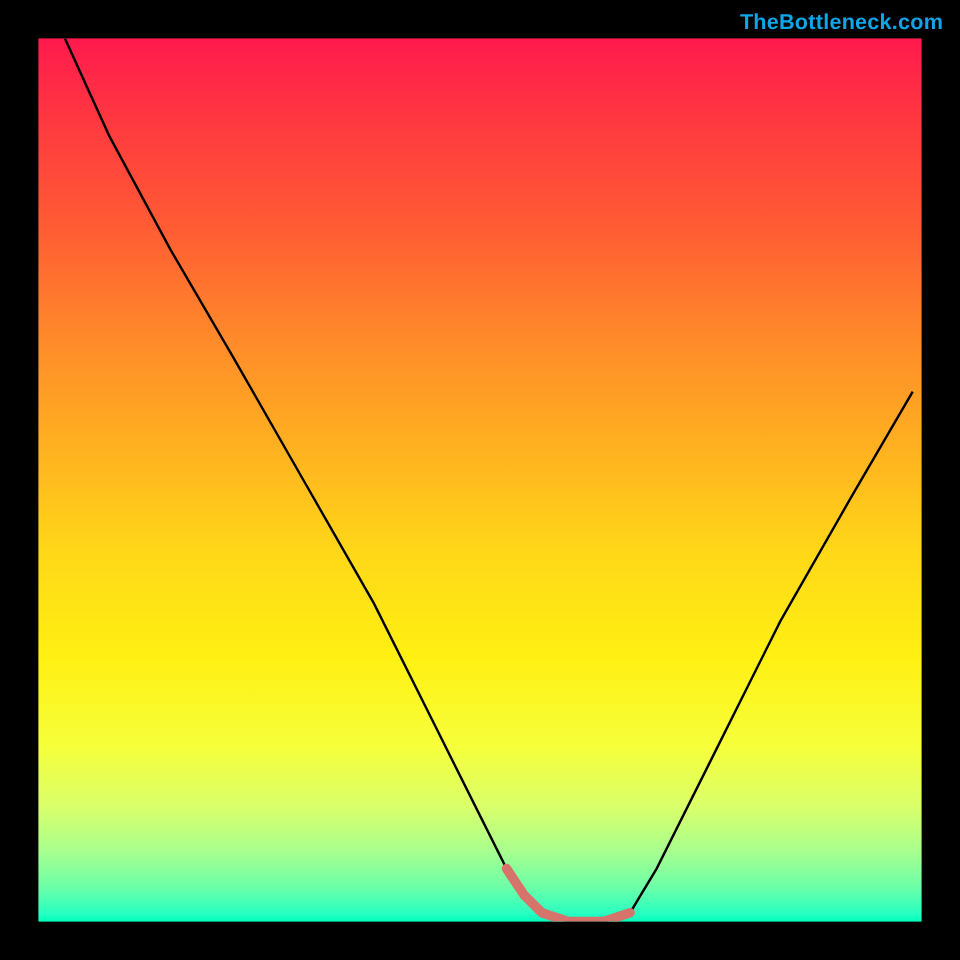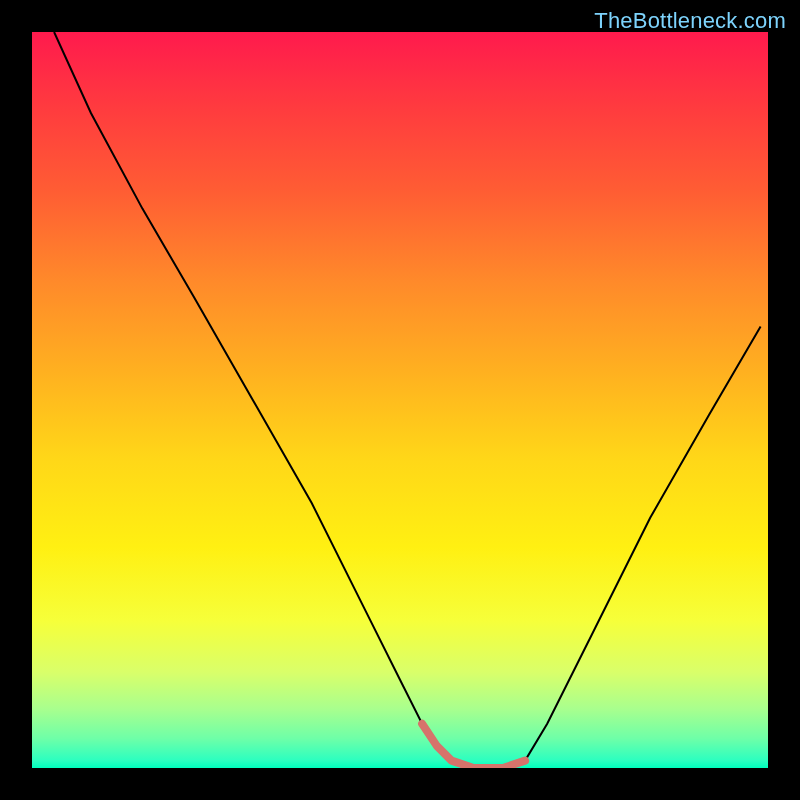--- a/index.html
+++ b/index.html
@@ -46,23 +46,23 @@
     position: absolute;
     left: 0;
     top: 0;
     width: 736px;
     height: 736px;
   }
   .watermark {
     position: absolute;
     top: 8px;
     right: 14px;
-    color: #7dd3fc;
-    font-size: 22px;
-    font-weight: 400;
+    color: #0ea5e9;
+    font-size: 18px;
+    font-weight: 700;
     letter-spacing: 0.2px;
     user-select: none;
   }
 </style>
 </head>
 <body>
 
 <div class="frame">
 
   <div class="plot-area">

